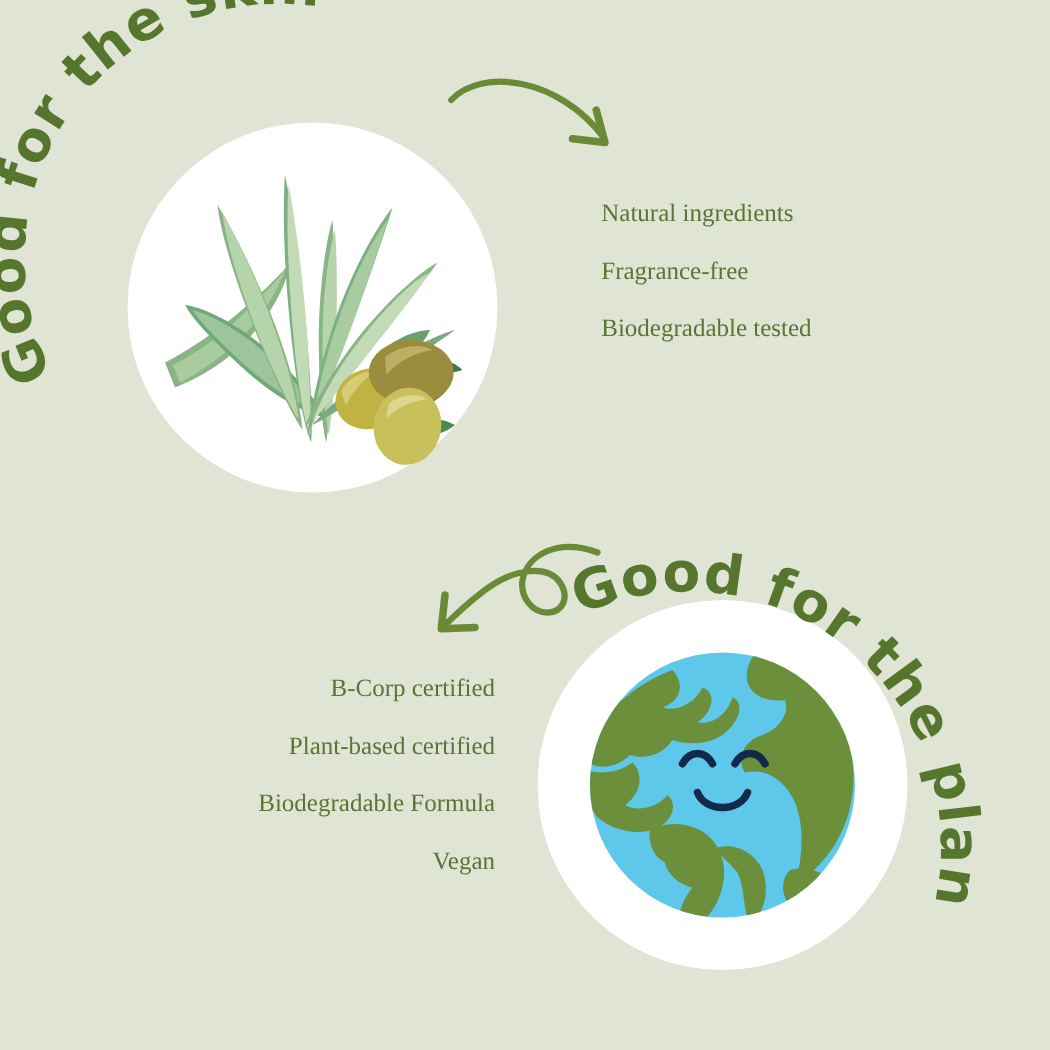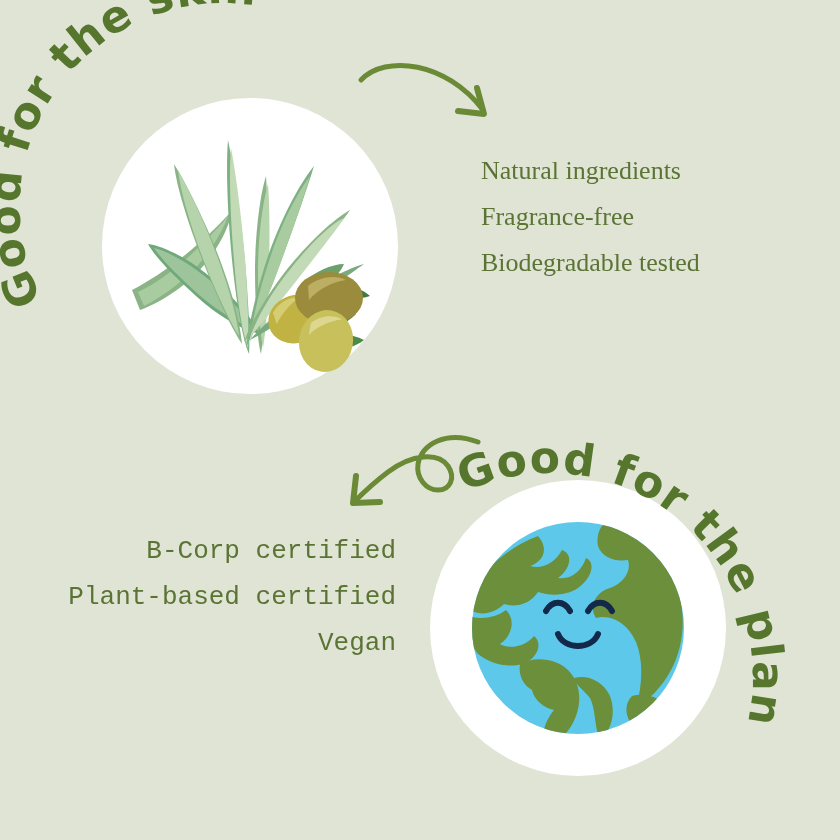--- a/index.html
+++ b/index.html
@@ -26,27 +26,27 @@
     fill:#55762c;
     letter-spacing:1.2px;
   }
   #skin-arc{left:0px;top:0px;width:500px;height:500px;}
   #planet-arc{left:330px;top:380px;width:520px;height:520px;}
 
   
   .list{
     position:absolute;
     font-family:"Liberation Serif","DejaVu Serif",serif;
-    font-size:26px;
+    font-size:20px;
     color:#5b7434;
     line-height:46px;
     white-space:nowrap;
   }
   #skin-list{left:481px;top:148px;text-align:left;}
-  #planet-list{left:46px;top:528px;width:350px;text-align:right;font-family:Liberation Mono, monospace;}
+  #planet-list{left:46px;top:528px;width:350px;text-align:right;}
   .list div{display:block;}
 
   
   .ill{position:absolute;}
   #aloe-ill{left:118px;top:114px;width:264px;height:264px;}
   #earth-ill{left:446px;top:496px;width:264px;height:264px;}
 
   
   .arrow{position:absolute;overflow:visible;}
   #arrow-top{left:355px;top:48px;width:180px;height:90px;}
@@ -155,20 +155,21 @@
       <path id="planetArcPath" d="M 126,116 A 203,203 0 0 1 420,330"></path>
     </defs>
     <text class="arc-text">
       <textPath href="#planetArcPath" startOffset="2%">Good for the planet</textPath>
     </text>
   </svg>
 
   <div class="list" id="planet-list">
     <div>B-Corp certified</div>
     <div>Plant-based certified</div>
+    <div>Biodegradable Formula</div>
     <div>Vegan</div>
   </div>
 
   <svg class="arrow" id="arrow-bottom" viewBox="0 0 185 115">
     <path d="M148 22 C116 10 92 24 88 44 C86 58 96 70 108 70 C120 70 126 58 118 46 C108 32 82 34 58 52 C42 64 32 74 24 82" stroke-width="5"></path>
     <path d="M26 56 L23 83 L50 82" stroke-width="6"></path>
   </svg>
 
 </div>
 

